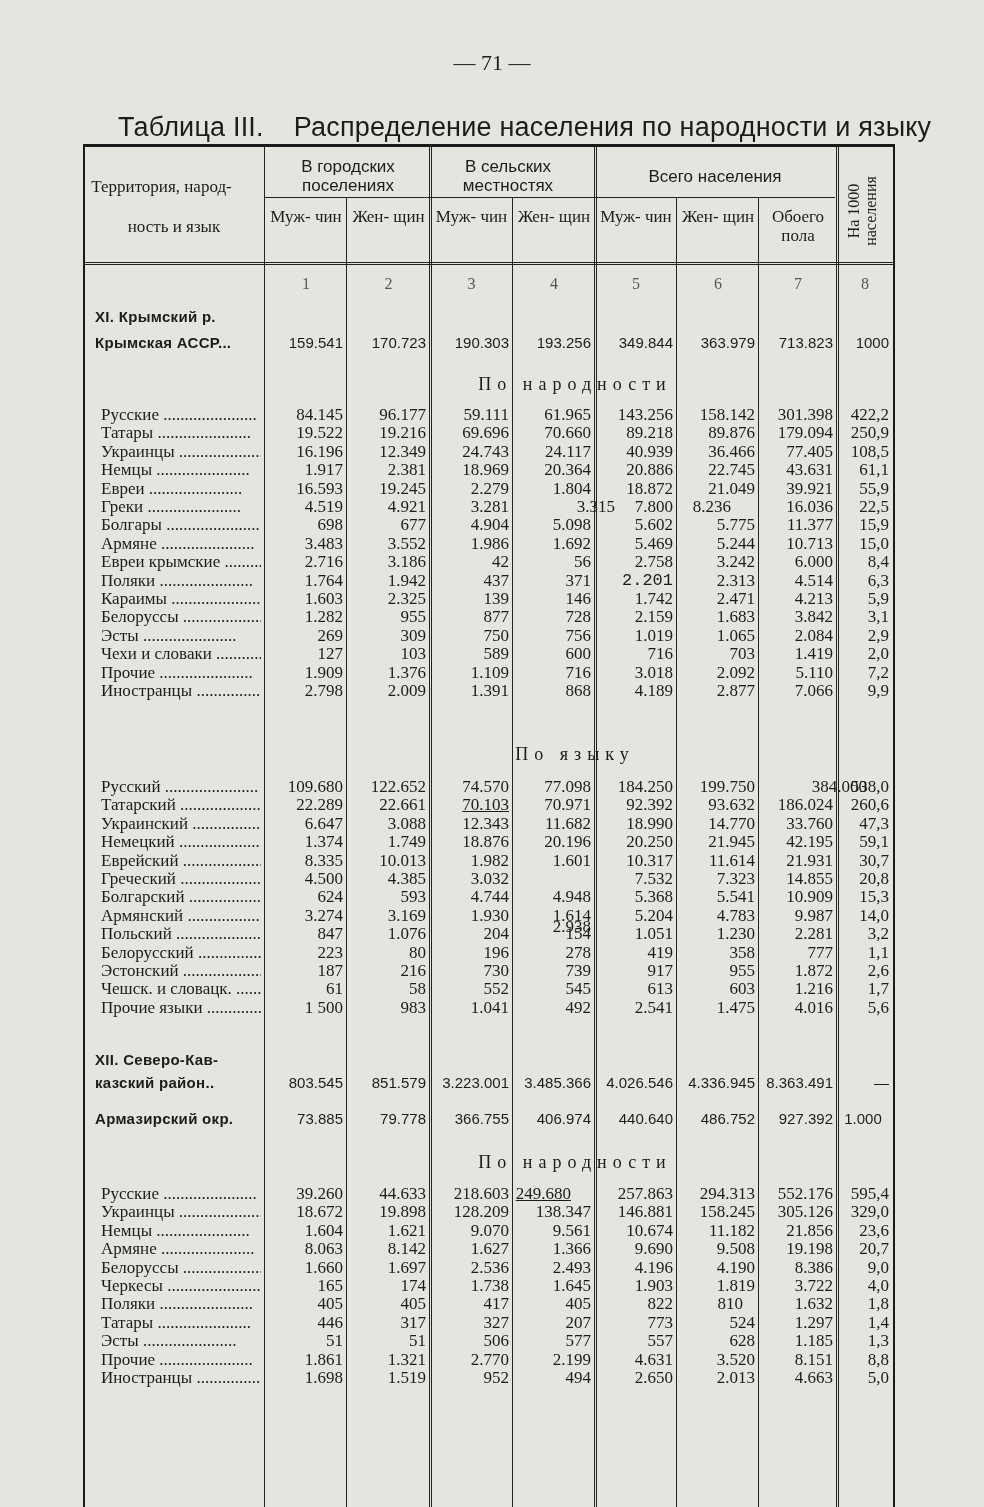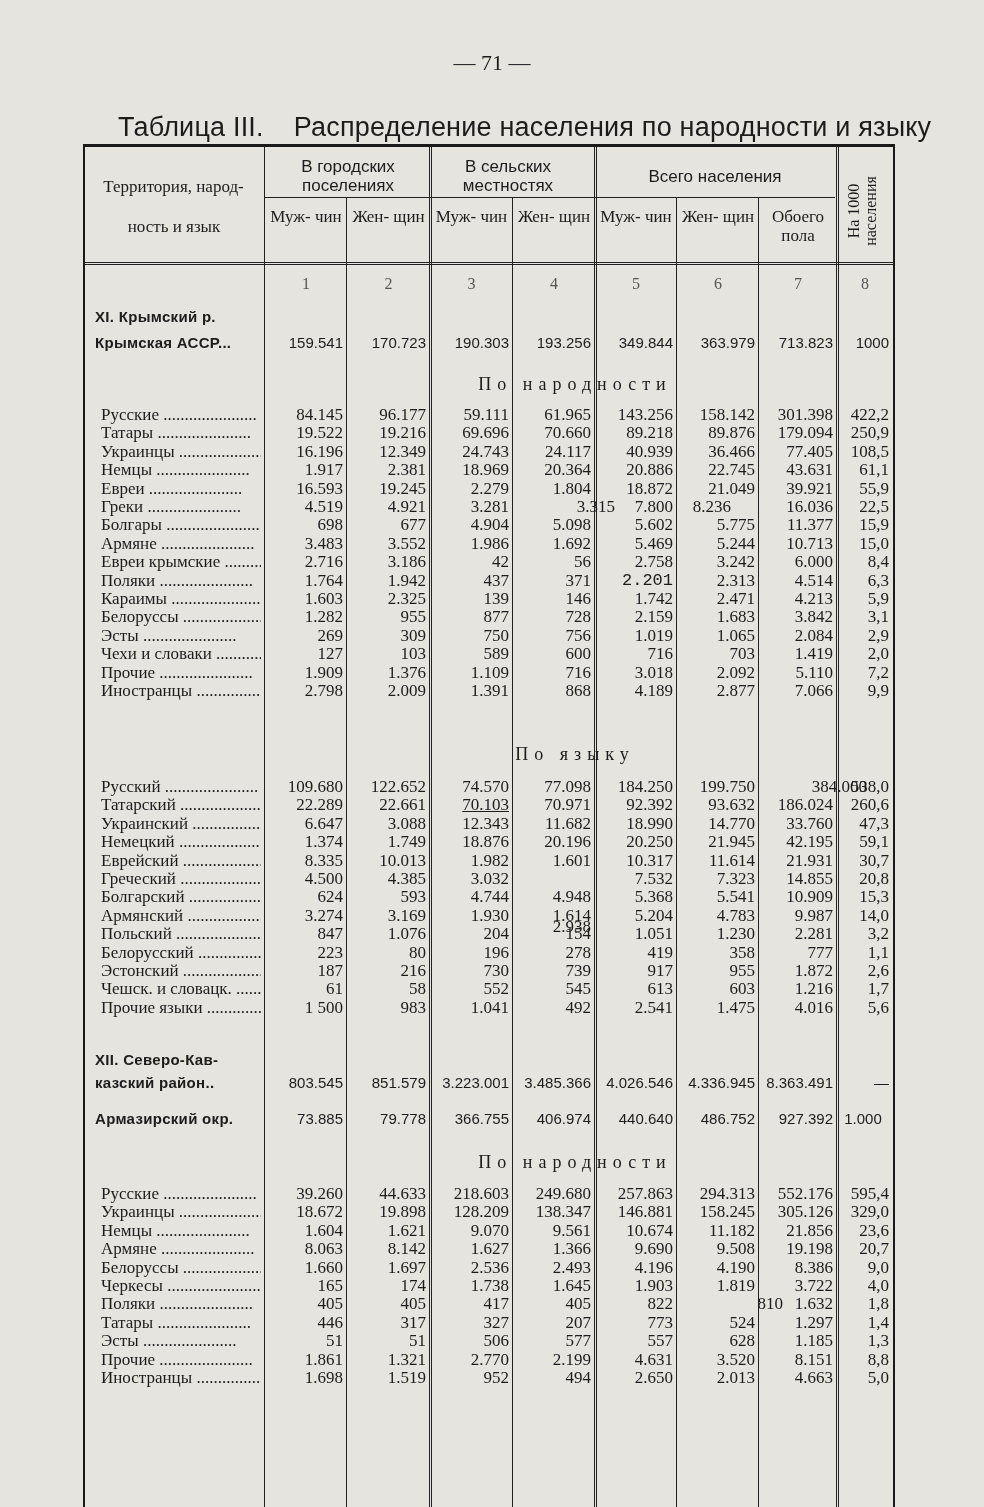--- a/index.html
+++ b/index.html
@@ -58,21 +58,21 @@
 </head>
 <body>
 
 <div class="page-number">— 71 —</div>
 <div class="table-title">
   <span class="tnum">Таблица III.</span><span>Распределение населения по народности и языку</span>
 </div>
 
 <div class="frame" id="frame">
 
-  <div class="hdr" style="left:0;top:30px;width:153px;padding-left:12px;">Территория, народ-</div>
+  <div class="hdr" style="left:0;top:30px;width:153px;">Территория, народ-</div>
   <div class="hdr" style="left:0;top:70px;width:178px;">ность и язык</div>
   <div class="hdr sans" style="left:188px;top:10px;width:150px;">В городских поселениях</div>
   <div class="hdr sans" style="left:348px;top:10px;width:150px;">В сельских местностях</div>
   <div class="hdr sans" style="left:510px;top:20px;width:240px;">Всего населения</div>
   <div class="vertical-hdr">
       <span style="width:90px;white-space:normal;">На 1000 населения</span>
     </div>
   <div id="subhdrs">
       <div class="hdr" style="left: 180px; top: 60px; width: 82px;">Муж- чин</div>
       <div class="hdr" style="left: 262px; top: 60px; width: 83px;">Жен- щин</div>
@@ -465,21 +465,21 @@
         <div class="c" style="left: 592px; width: 78px;">486.752</div>
         <div class="c" style="left: 674px; width: 74px;">927.392</div>
         <div class="c" style="left: 752px; width: 52px; text-align: center;">1.000</div>
       </div>
       <div class="section" style="top: 1005px;">По народности</div>
       <div class="row" style="top: 1037px;">
         <div class="label dots">Русские</div>
         <div class="c" style="left: 180px; width: 78px;">39.260</div>
         <div class="c" style="left: 262px; width: 79px;">44.633</div>
         <div class="c" style="left: 345px; width: 79px;">218.603</div>
-        <div class="c" style="left: 428px; width: 78px;">249.680</div>
+        <div class="c" style="left: 408px; width: 78px; text-decoration: underline;">249.680</div>
         <div class="c" style="left: 510px; width: 78px;">257.863</div>
         <div class="c" style="left: 592px; width: 78px;">294.313</div>
         <div class="c" style="left: 674px; width: 74px;">552.176</div>
         <div class="c" style="left: 752px; width: 52px;">595,4</div>
       </div>
       <div class="row" style="top: 1055.4px;">
         <div class="label dots">Украинцы</div>
         <div class="c" style="left: 180px; width: 78px;">18.672</div>
         <div class="c" style="left: 262px; width: 79px;">19.898</div>
         <div class="c" style="left: 345px; width: 79px;">128.209</div>
@@ -533,21 +533,21 @@
         <div class="c" style="left: 674px; width: 74px;">3.722</div>
         <div class="c" style="left: 752px; width: 52px;">4,0</div>
       </div>
       <div class="row" style="top: 1147.4px;">
         <div class="label dots">Поляки</div>
         <div class="c" style="left: 180px; width: 78px;">405</div>
         <div class="c" style="left: 262px; width: 79px;">405</div>
         <div class="c" style="left: 345px; width: 79px;">417</div>
         <div class="c" style="left: 428px; width: 78px;">405</div>
         <div class="c" style="left: 510px; width: 78px;">822</div>
-        <div class="c" style="left: 620px; width: 78px;">810</div>
+        <div class="c" style="left: 580px; width: 78px;">810</div>
         <div class="c" style="left: 674px; width: 74px;">1.632</div>
         <div class="c" style="left: 752px; width: 52px;">1,8</div>
       </div>
       <div class="row" style="top: 1165.8px;">
         <div class="label dots">Татары</div>
         <div class="c" style="left: 180px; width: 78px;">446</div>
         <div class="c" style="left: 262px; width: 79px;">317</div>
         <div class="c" style="left: 345px; width: 79px;">327</div>
         <div class="c" style="left: 428px; width: 78px;">207</div>
         <div class="c" style="left: 510px; width: 78px;">773</div>

